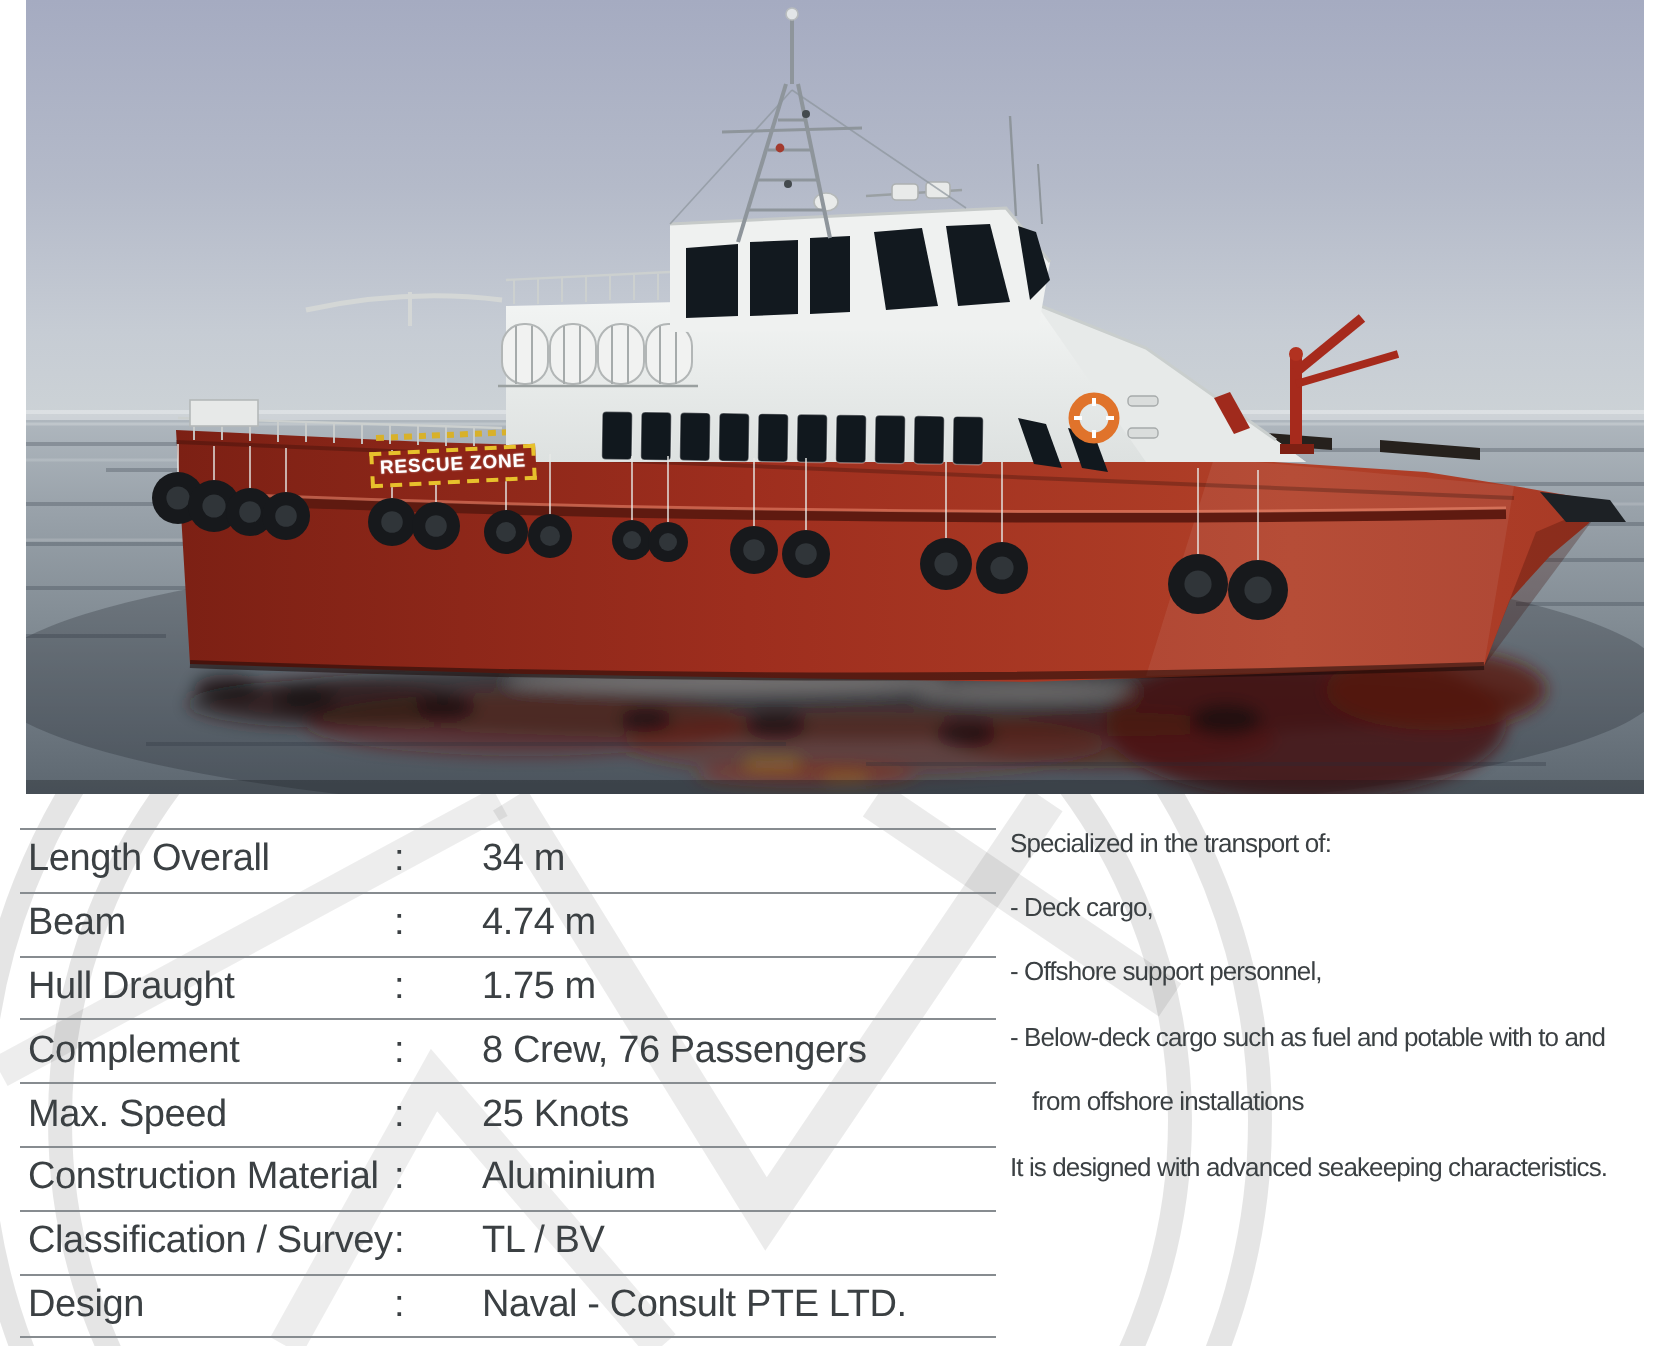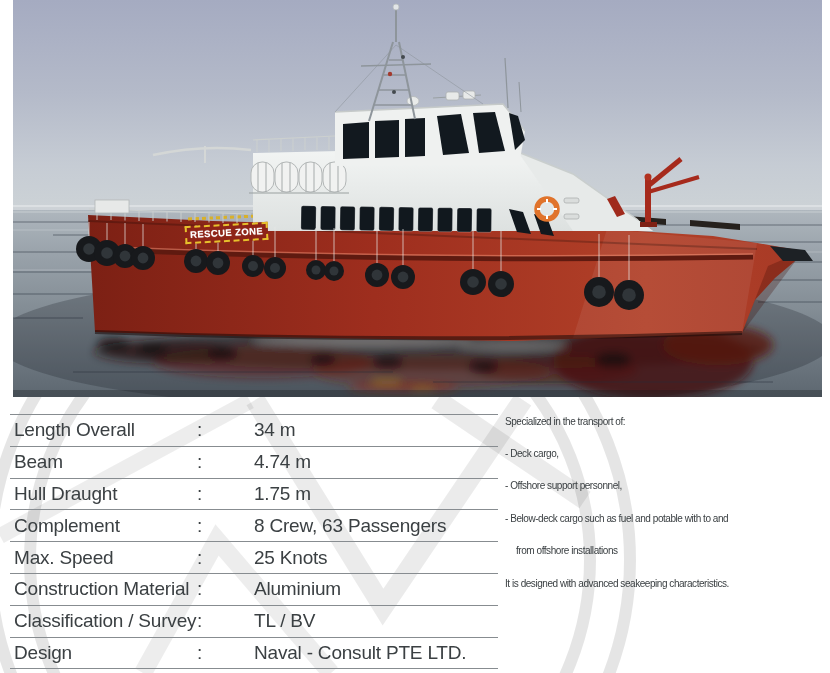--- a/index.html
+++ b/index.html
@@ -29,25 +29,25 @@
     position:absolute;left:10px;top:414px;width:488px;z-index:2;
     border-top:1.5px solid #878c90;
   }
   .spec-row{
     height:30.8px;border-bottom:1.5px solid #878c90;
     display:flex;align-items:center;
     font-size:19px;letter-spacing:-0.2px;
   }
   .spec-label{flex:0 0 183px;padding-left:4px;white-space:nowrap;}
   .spec-colon{flex:0 0 44px;}
-  .spec-value{flex:1;white-space:nowrap;margin-left:13px;}
+  .spec-value{flex:1;white-space:nowrap;}
   
   .desc{
     position:absolute;left:505px;top:405px;width:322px;z-index:2;
-    font-size:10px;letter-spacing:-0.45px;
+    font-size:13px;letter-spacing:-0.45px;
   }
   .desc-line{height:32.4px;display:flex;align-items:center;white-space:nowrap;}
   .desc-line.indent{padding-left:11px;}
 </style>
 </head>
 <body>
 
 <svg class="watermark" viewBox="0 397 830 276" width="830" height="276" aria-hidden="true">
   <g fill="none">
     <circle cx="310" cy="560" r="320" stroke="rgba(0,0,0,0.10)" stroke-width="12"></circle>
@@ -378,21 +378,21 @@
     <span class="spec-value">4.74 m</span>
   </div>
   <div class="spec-row">
     <span class="spec-label">Hull Draught</span>
     <span class="spec-colon">:</span>
     <span class="spec-value">1.75 m</span>
   </div>
   <div class="spec-row">
     <span class="spec-label">Complement</span>
     <span class="spec-colon">:</span>
-    <span class="spec-value">8 Crew, 63 Passengers</span>
+    <span class="spec-value">8 Crew, 76 Passengers</span>
   </div>
   <div class="spec-row">
     <span class="spec-label">Max. Speed</span>
     <span class="spec-colon">:</span>
     <span class="spec-value">25 Knots</span>
   </div>
   <div class="spec-row">
     <span class="spec-label">Construction Material</span>
     <span class="spec-colon">:</span>
     <span class="spec-value">Aluminium</span>

